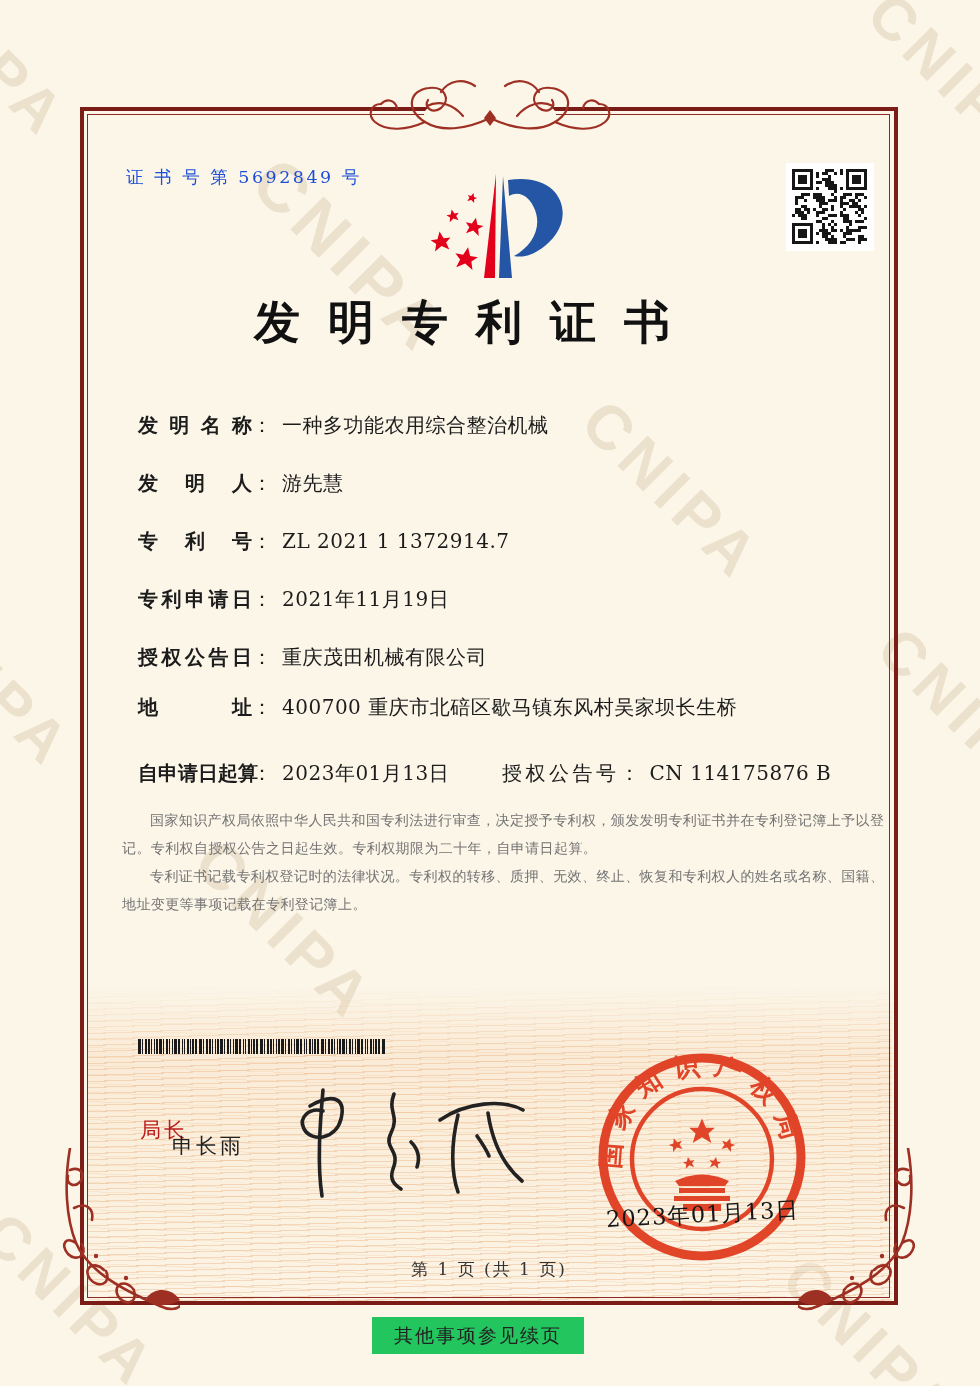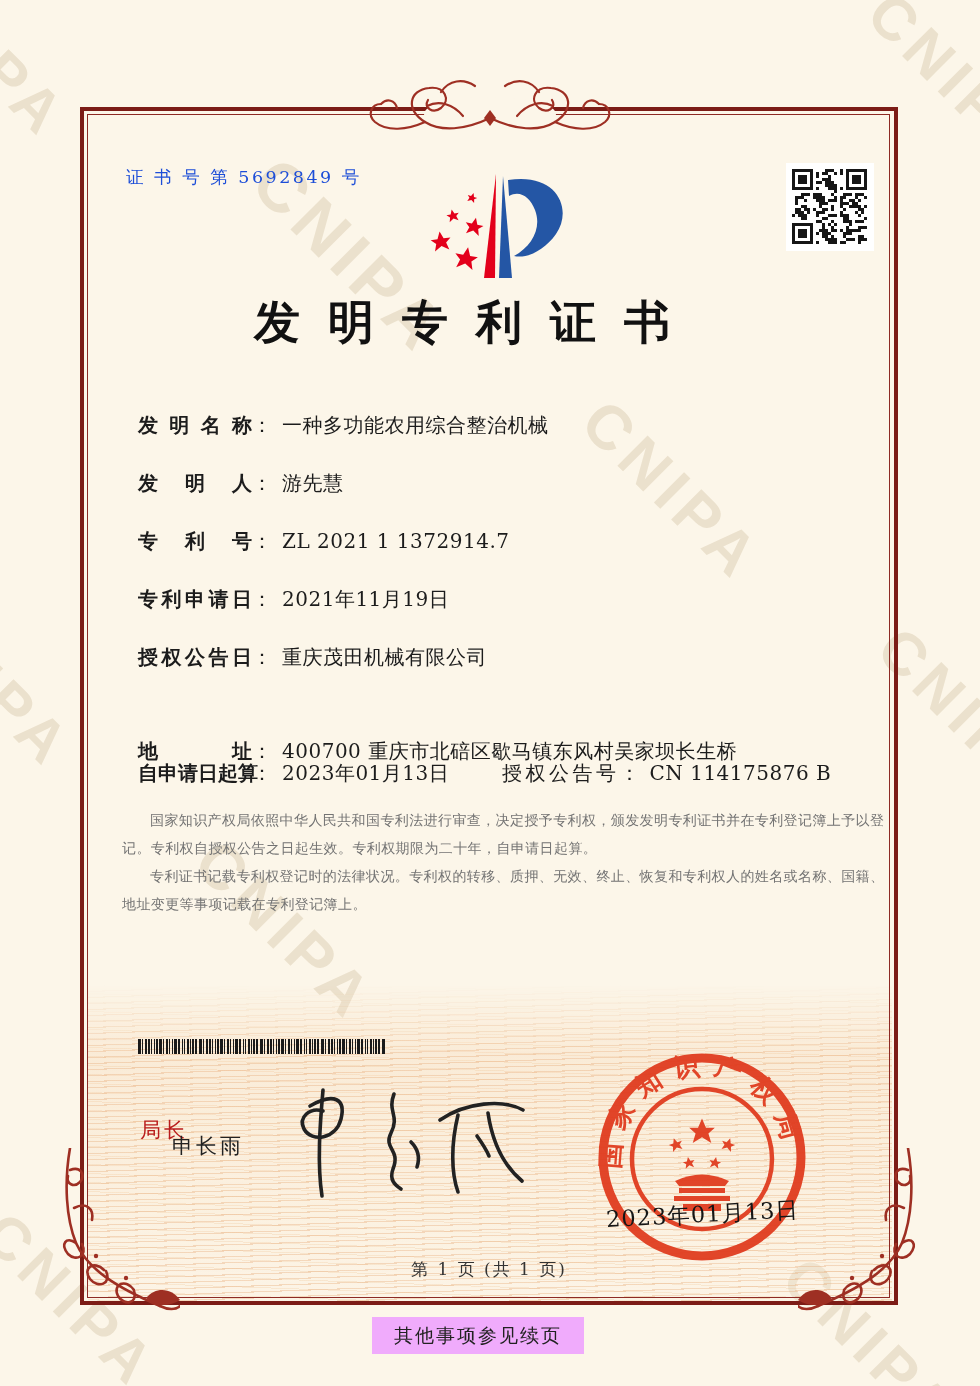--- a/index.html
+++ b/index.html
@@ -52,21 +52,21 @@
   .director-label{position:absolute;left:140px;top:1116px;font-family:"Liberation Sans","DejaVu Sans",sans-serif;font-size:21px;letter-spacing:3px;color:#b91c1c;}
   .director-name{position:absolute;left:140px;top:1132px;font-family:"Liberation Sans","DejaVu Sans",sans-serif;font-size:21px;letter-spacing:3px;color:#222;margin-left:32px;}
   .signature{position:absolute;left:282px;top:1084px;}
   .seal{position:absolute;left:591px;top:1046px;opacity:0.93;}
   .seal-date{
     position:absolute;left:606px;top:1199px;font-size:22.5px;letter-spacing:1px;color:#161616;
     transform:rotate(-3deg);white-space:nowrap;
   }
   .page-info{position:absolute;left:80px;top:1258px;width:818px;text-align:center;font-size:17px;letter-spacing:2px;color:#333;}
   .cont-box{
-    position:absolute;left:372px;top:1317px;width:212px;height:37px;background:#f0abfc;
+    position:absolute;left:372px;top:1317px;width:212px;height:37px;background:#22c55e;
     text-align:center;line-height:37px;font-size:19px;letter-spacing:2px;color:#222;
   }
 </style>
 </head>
 <body>
 
 <div class="page">
 
   <span class="wm" style="left:-20px;top:50px;font-size:60px;">CNIPA</span>
   <span class="wm" style="left:955px;top:80px;font-size:60px;">CNIPA</span>
@@ -454,21 +454,21 @@
   </div>
   <div class="frow" style="top:526px;">
     <span class="f-label">专利号</span><span class="f-colon">：</span><span class="f-value">ZL 2021 1 1372914.7</span>
   </div>
   <div class="frow" style="top:584px;">
     <span class="f-label">专利申请日</span><span class="f-colon">：</span><span class="f-value">2021年11月19日</span>
   </div>
   <div class="frow" style="top:642px;">
     <span class="f-label">授权公告日</span><span class="f-colon">：</span><span class="f-value">重庆茂田机械有限公司</span>
   </div>
-  <div class="frow" style="top:736px;">
+  <div class="frow" style="top:692px;">
     <span class="f-label">地址</span><span class="f-colon">：</span><span class="f-value">400700 重庆市北碚区歇马镇东风村吴家坝长生桥</span>
   </div>
   <div class="frow" style="top:758px;">
     <span class="f-label">自申请日起算</span><span class="f-colon">：</span><span class="f-value">2023年01月13日</span>
     <span class="f-pair2">
       <span class="f-label2">授权公告号</span><span class="f-colon">：</span><span class="f-value">CN 114175876 B</span>
     </span>
   </div>
 
   <div class="body-text">

